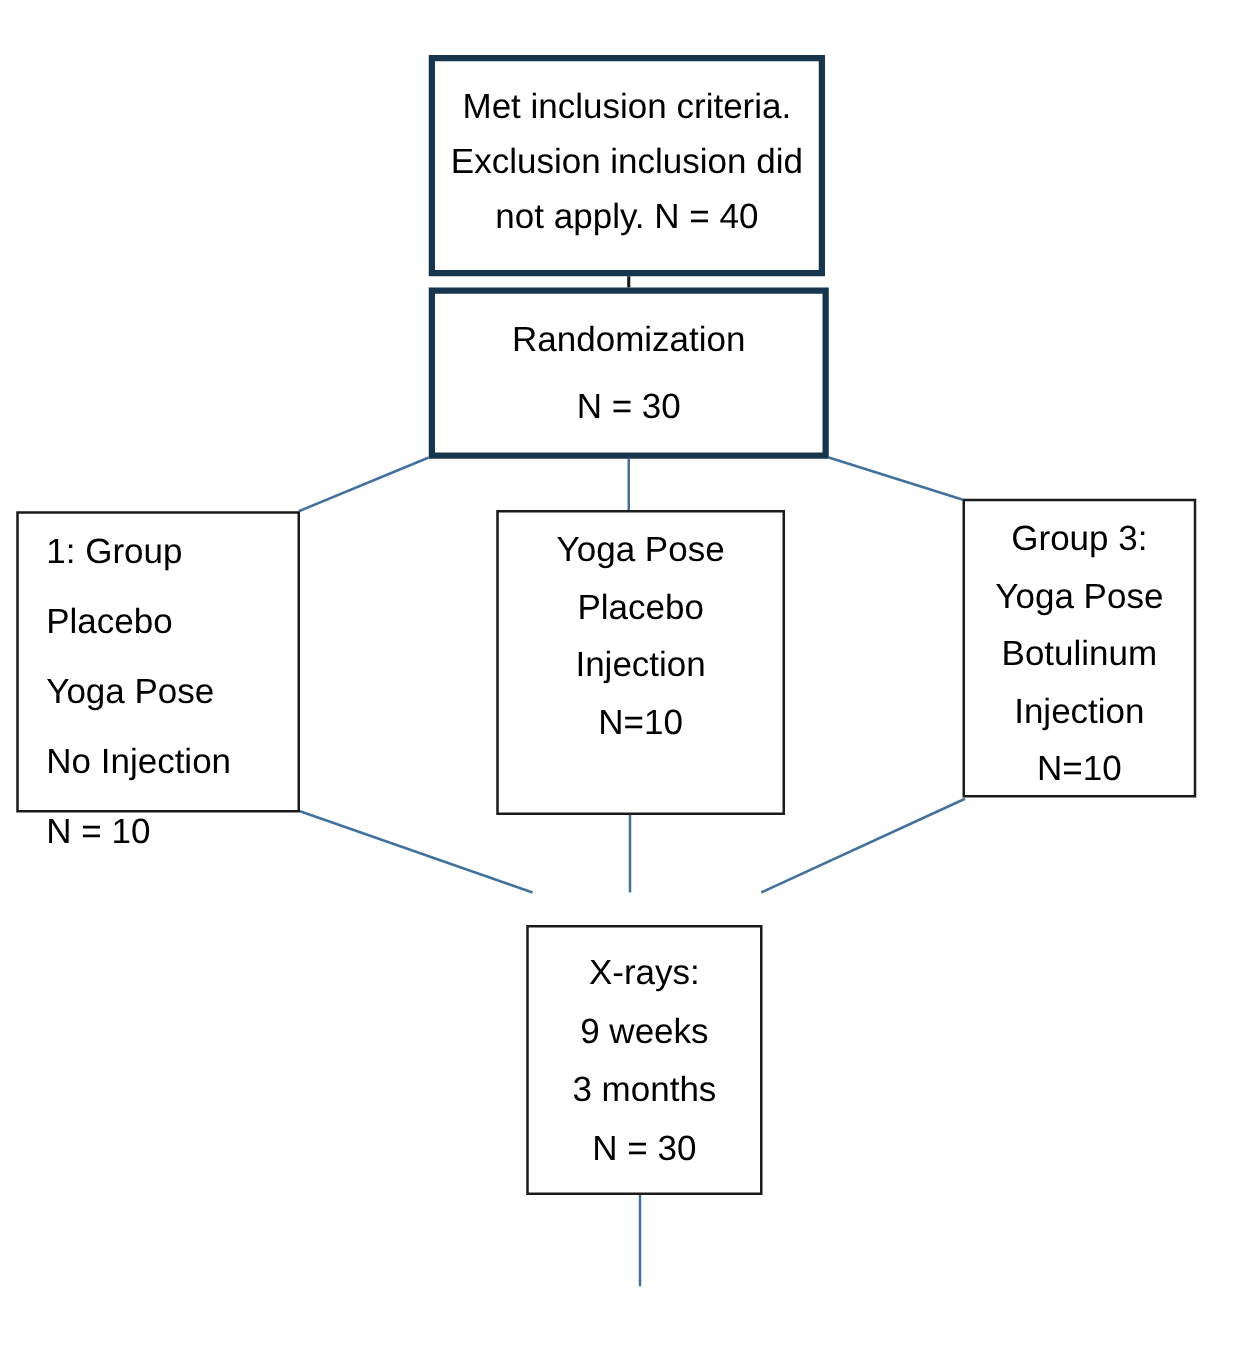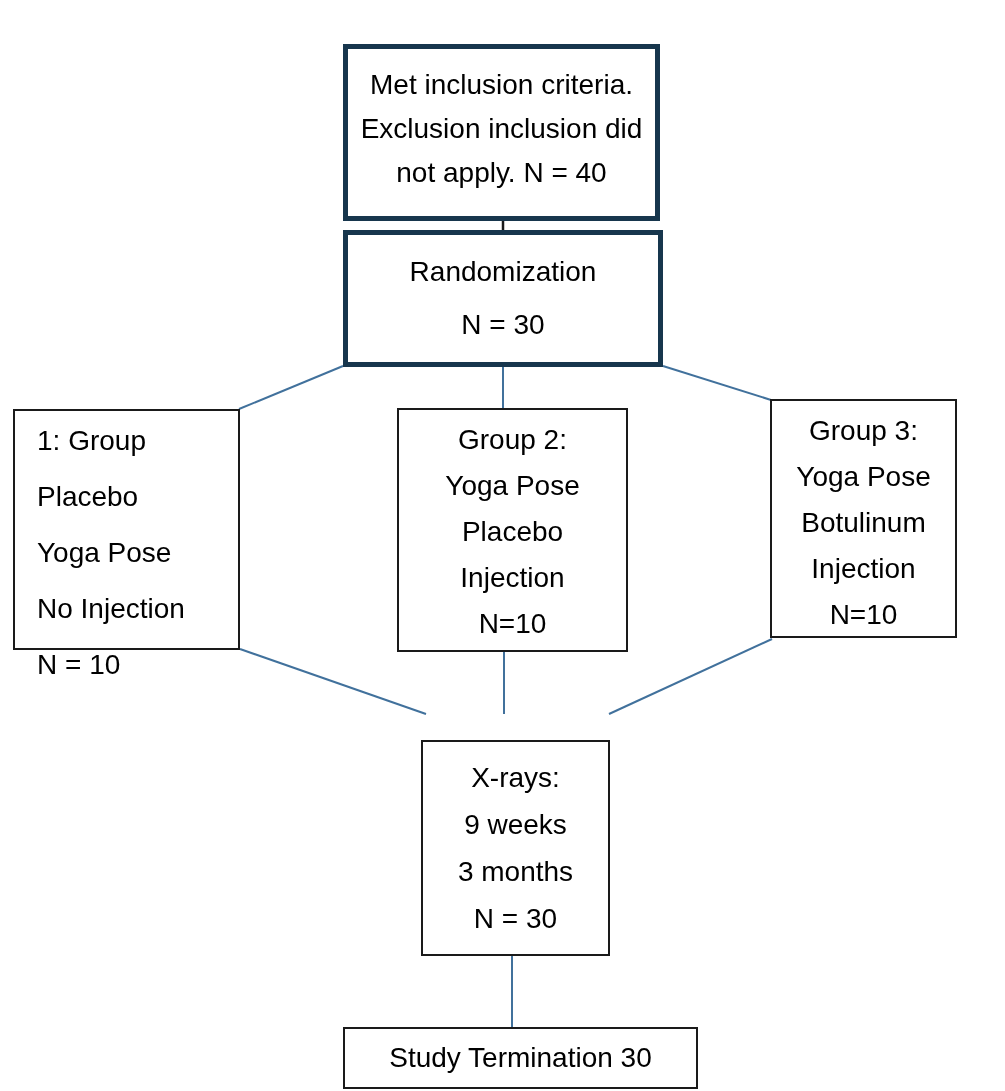--- a/index.html
+++ b/index.html
@@ -91,21 +91,20 @@
 
   <div class="node thin leftal" id="node-group1">
     <div>1: Group</div>
     <div>Placebo</div>
     <div>Yoga Pose</div>
     <div>No Injection</div>
     <div>N = 10</div>
   </div>
 
   <div class="node thin centered" id="node-group2">
-    <div>Group 2:</div>
     <div>Yoga Pose</div>
     <div>Placebo</div>
     <div>Injection</div>
     <div>N=10</div>
   </div>
 
   <div class="node thin centered" id="node-group3">
     <div>Group 3:</div>
     <div>Yoga Pose</div>
     <div>Botulinum</div>
@@ -113,17 +112,14 @@
     <div>N=10</div>
   </div>
 
   <div class="node thin centered" id="node-xrays">
     <div>X-rays:</div>
     <div>9 weeks</div>
     <div>3 months</div>
     <div>N = 30</div>
   </div>
 
-  <div class="node thin centered" id="node-termination">
-    <div>Study Termination 30</div>
-  </div>
 
 </div>
 
 </body></html>

